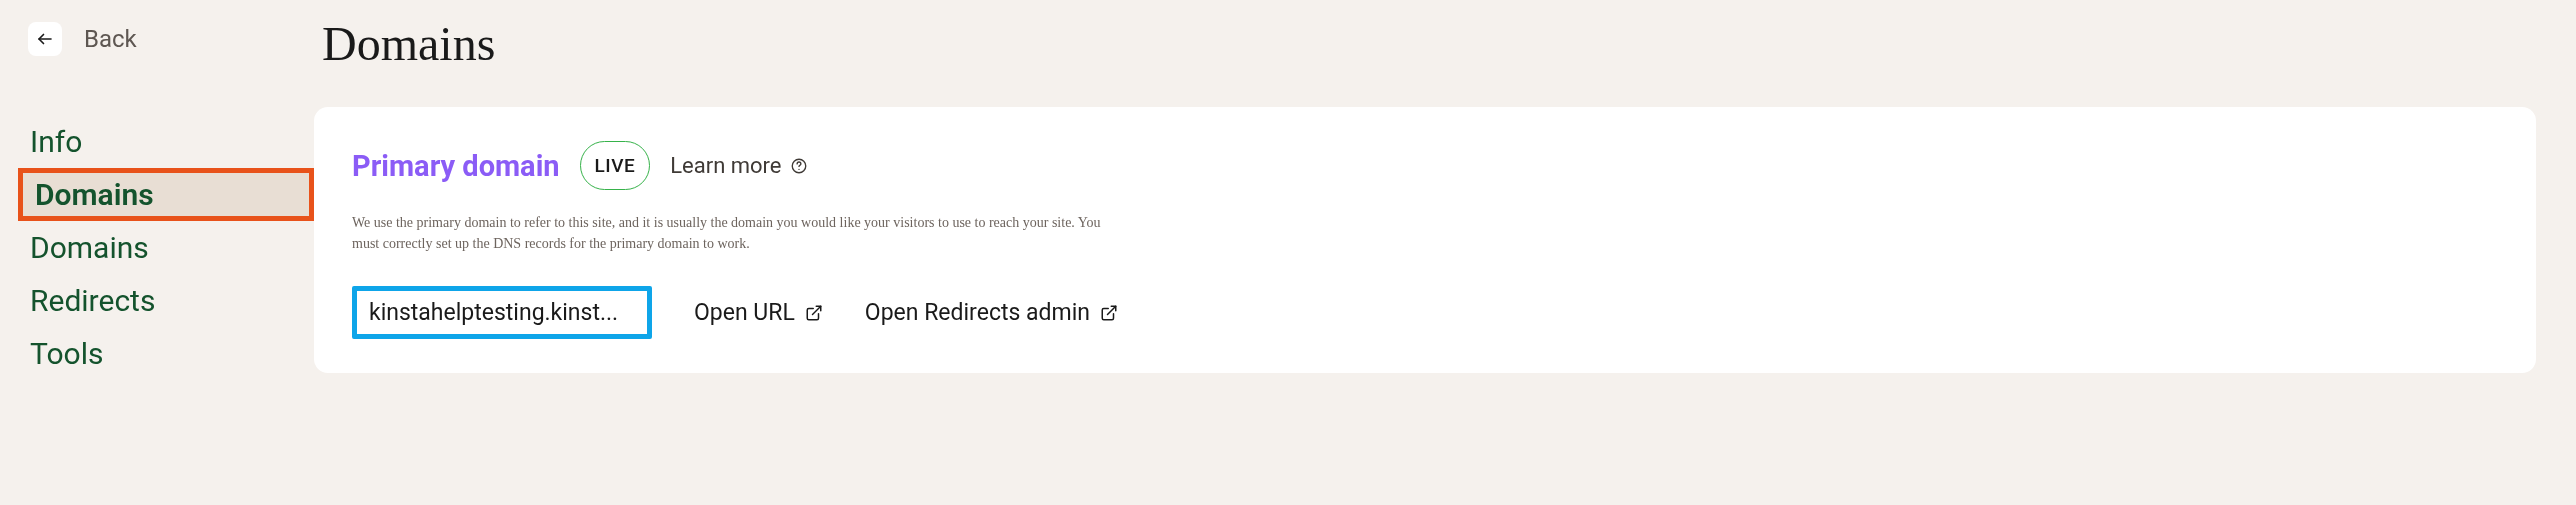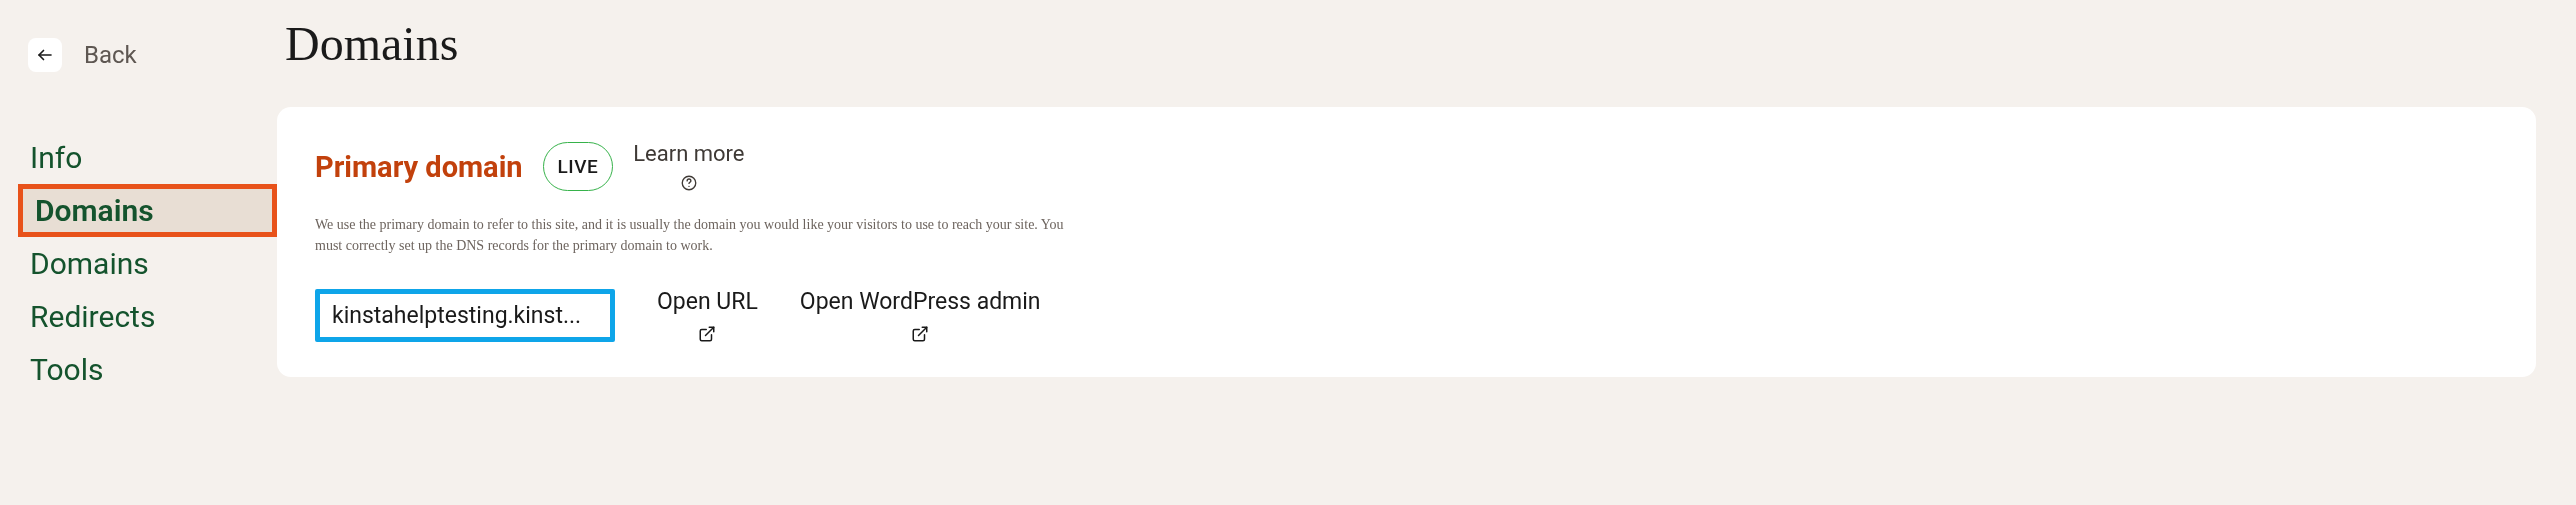--- a/index.html
+++ b/index.html
@@ -11,22 +11,22 @@
       background: #f5f1ed;
       font-family: -apple-system, BlinkMacSystemFont, "Segoe UI", Roboto, "Helvetica Neue", sans-serif;
       color: #1f1f1f;
       min-width: 2576px;
     }
     .container {
       display: flex;
       min-height: 505px;
     }
     .sidebar {
-      width: 277px;
-      padding-top: 38px;
+      width: 314px;
+      padding-top: 22px;
       flex-shrink: 0;
       text-align: right;
     }
     .back-row {
       display: flex;
       align-items: center;
       gap: 22px;
       padding-left: 28px;
       margin-bottom: 59px;
       cursor: pointer;
@@ -87,39 +87,38 @@
     }
     .card-header {
       display: flex;
       align-items: center;
       gap: 20px;
       margin-bottom: 22px;
     }
     .card-title {
       font-size: 29px;
       font-weight: 700;
-      color: #c2410c;
+      color: #8b5cf6;
     }
     .badge {
       border: 1.5px solid #36b24a;
       color: #1a1a1a;
       font-size: 19px;
       font-weight: 500;
       padding: 12px 14px;
       border-radius: 990px;
       letter-spacing: 0.5px;
     }
     .learn-more {
       display: flex;
       align-items: center;
       gap: 8px;
       font-size: 22px;
       color: #3f3a36;
       cursor: pointer;
-      flex-direction: column;
     }
     .card-desc {
       font-size: 14px;
       line-height: 1.5;
       color: #6d645e;
       max-width: 753px;
       margin-bottom: 32px;
       font-family: Liberation Serif, serif;
     }
     .actions-row {
@@ -136,21 +135,20 @@
       min-width: 300px;
       cursor: pointer;
     }
     .action-link {
       display: flex;
       align-items: center;
       gap: 10px;
       font-size: 23px;
       color: #1a1a1a;
       cursor: pointer;
-      flex-direction: column;
     }
     .ext-icon {
       width: 18px;
       height: 18px;
       flex-shrink: 0;
     }
     .help-icon {
       width: 18px;
       height: 18px;
     }
@@ -212,21 +210,21 @@
         <a class="action-link">
           <span>Open URL</span>
           <svg class="ext-icon" viewBox="0 0 24 24" fill="none" stroke="#1a1a1a" stroke-width="2" stroke-linecap="round" stroke-linejoin="round">
             <path d="M18 13v6a2 2 0 0 1-2 2H5a2 2 0 0 1-2-2V8a2 2 0 0 1 2-2h6"></path>
             <polyline points="15 3 21 3 21 9"></polyline>
             <line x1="10" y1="14" x2="21" y2="3"></line>
           </svg>
         </a>
 
         <a class="action-link">
-          <span>Open WordPress admin</span>
+          <span>Open Redirects admin</span>
           <svg class="ext-icon" viewBox="0 0 24 24" fill="none" stroke="#1a1a1a" stroke-width="2" stroke-linecap="round" stroke-linejoin="round">
             <path d="M18 13v6a2 2 0 0 1-2 2H5a2 2 0 0 1-2-2V8a2 2 0 0 1 2-2h6"></path>
             <polyline points="15 3 21 3 21 9"></polyline>
             <line x1="10" y1="14" x2="21" y2="3"></line>
           </svg>
         </a>
       </div>
     </div>
   </main>
 </div>

